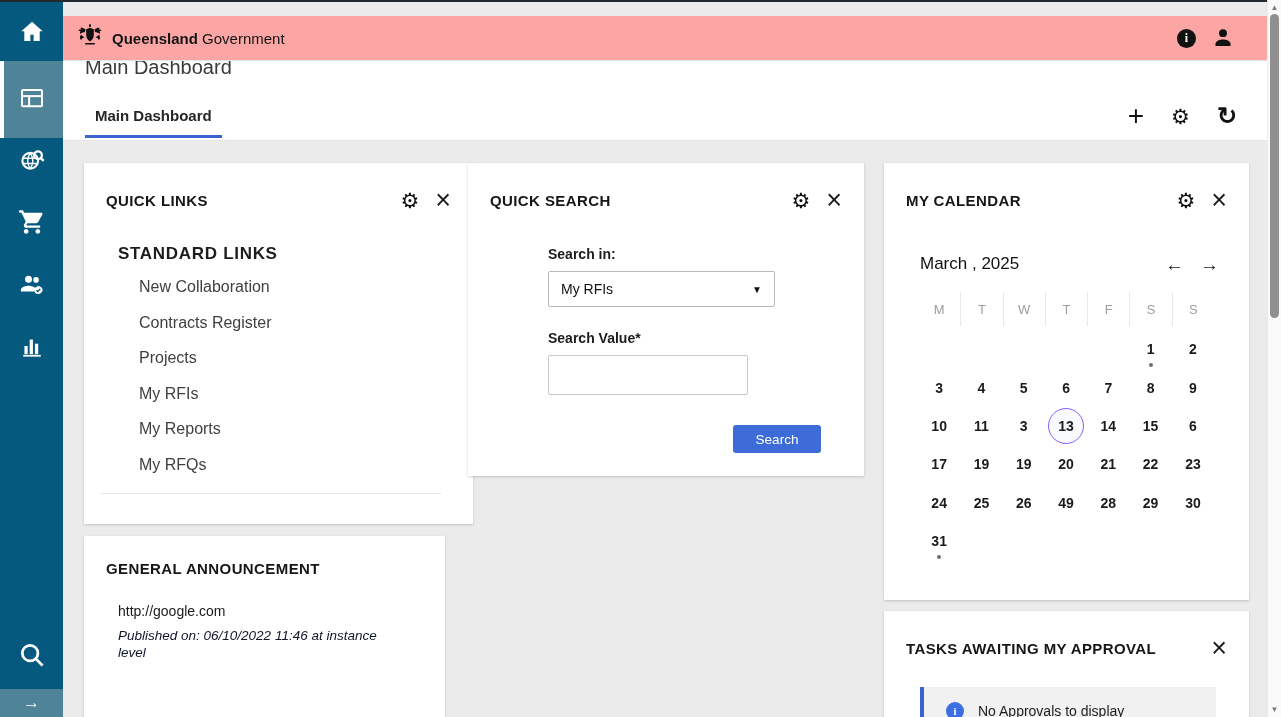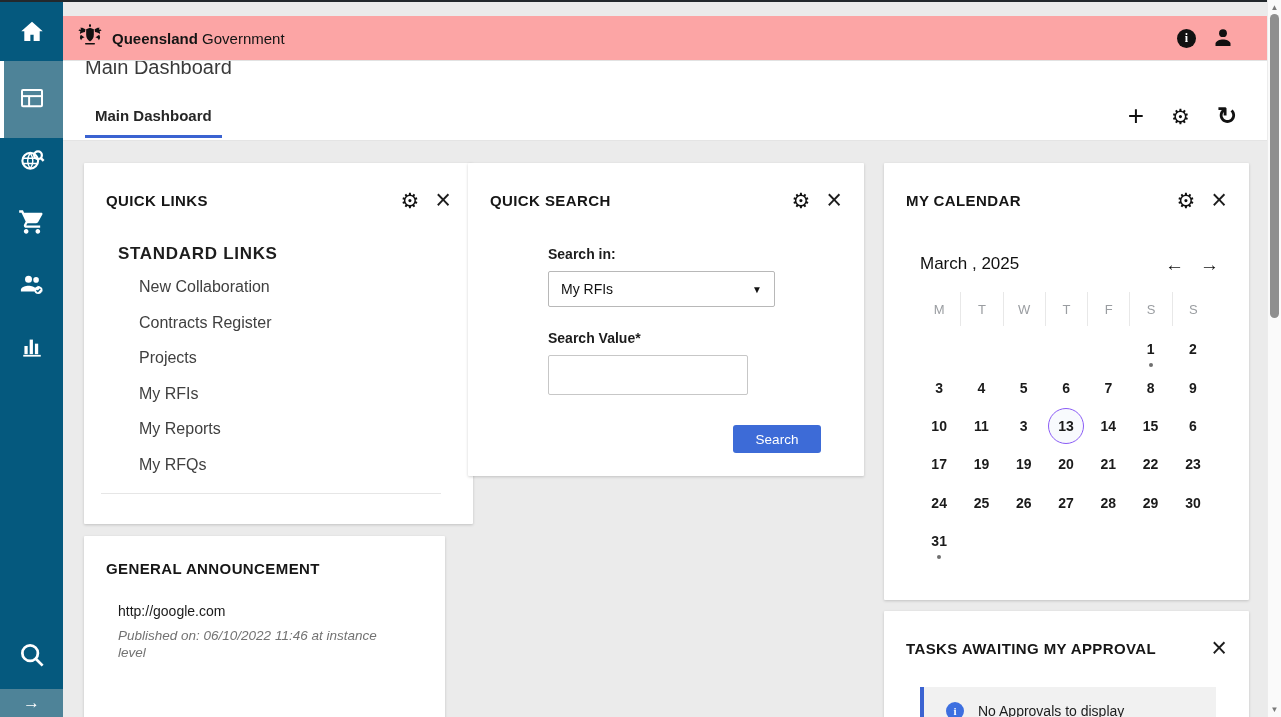--- a/index.html
+++ b/index.html
@@ -96,21 +96,21 @@
   .alert{margin:25px 33px 0 36px;background:#f1f1f1;border-left:4px solid #3b63d1;
     display:flex;align-items:center;height:48px;}
   .alert-icon{width:18px;height:18px;border-radius:50%;background:#3d6fe0;color:#fff;font-size:11px;
     font-weight:700;display:flex;align-items:center;justify-content:center;margin:0 14px 0 22px;
     font-family:"Liberation Serif",serif;}
   .alert-text{font-size:14px;color:#1c1c1c;}
 
   
   .ann-card{left:84px;top:536px;width:361px;height:200px;overflow:hidden;}
   .ann-link{display:block;margin:26px 0 0 34px;font-size:14px;color:#1a1a1a;text-decoration:none;cursor:pointer;}
-  .ann-note{margin:9px 40px 0 34px;font-size:13.5px;font-style:italic;color:#737373;line-height:1.25;}
+  .ann-note{margin:9px 40px 0 34px;font-size:13.5px;font-style:italic;color:#0f172a;line-height:1.25;}
 
   
   .scrollbar{position:absolute;right:0;top:0;width:13px;height:717px;background:#fafafa;
     border-left:1px solid #ececec;z-index:70;}
   .sb-arrow{position:absolute;left:0;width:13px;text-align:center;font-size:8px;color:#7a7a7a;cursor:pointer;}
   .sb-up{top:3px;} .sb-down{bottom:3px;}
   .sb-thumb{position:absolute;left:2px;top:14px;width:9px;height:304px;background:#8f8f8f;border-radius:5px;cursor:grab;}
 </style>
 </head>
 <body>
@@ -370,21 +370,21 @@
         <div class="cal-cell">
           <span class="day-num">24</span>
         </div>
         <div class="cal-cell">
           <span class="day-num">25</span>
         </div>
         <div class="cal-cell">
           <span class="day-num">26</span>
         </div>
         <div class="cal-cell">
-          <span class="day-num">27</span>
+          <span class="day-num">49</span>
         </div>
         <div class="cal-cell">
           <span class="day-num">28</span>
         </div>
         <div class="cal-cell">
           <span class="day-num">29</span>
         </div>
         <div class="cal-cell">
           <span class="day-num">30</span>
         </div>

